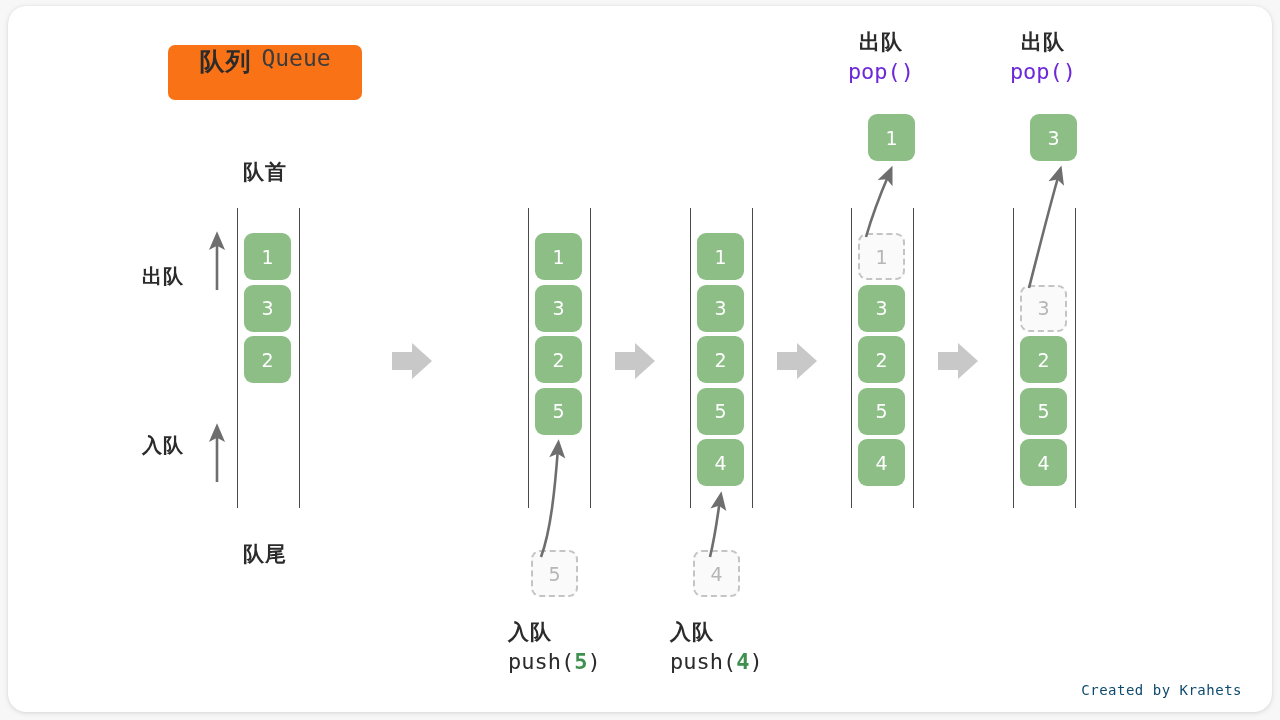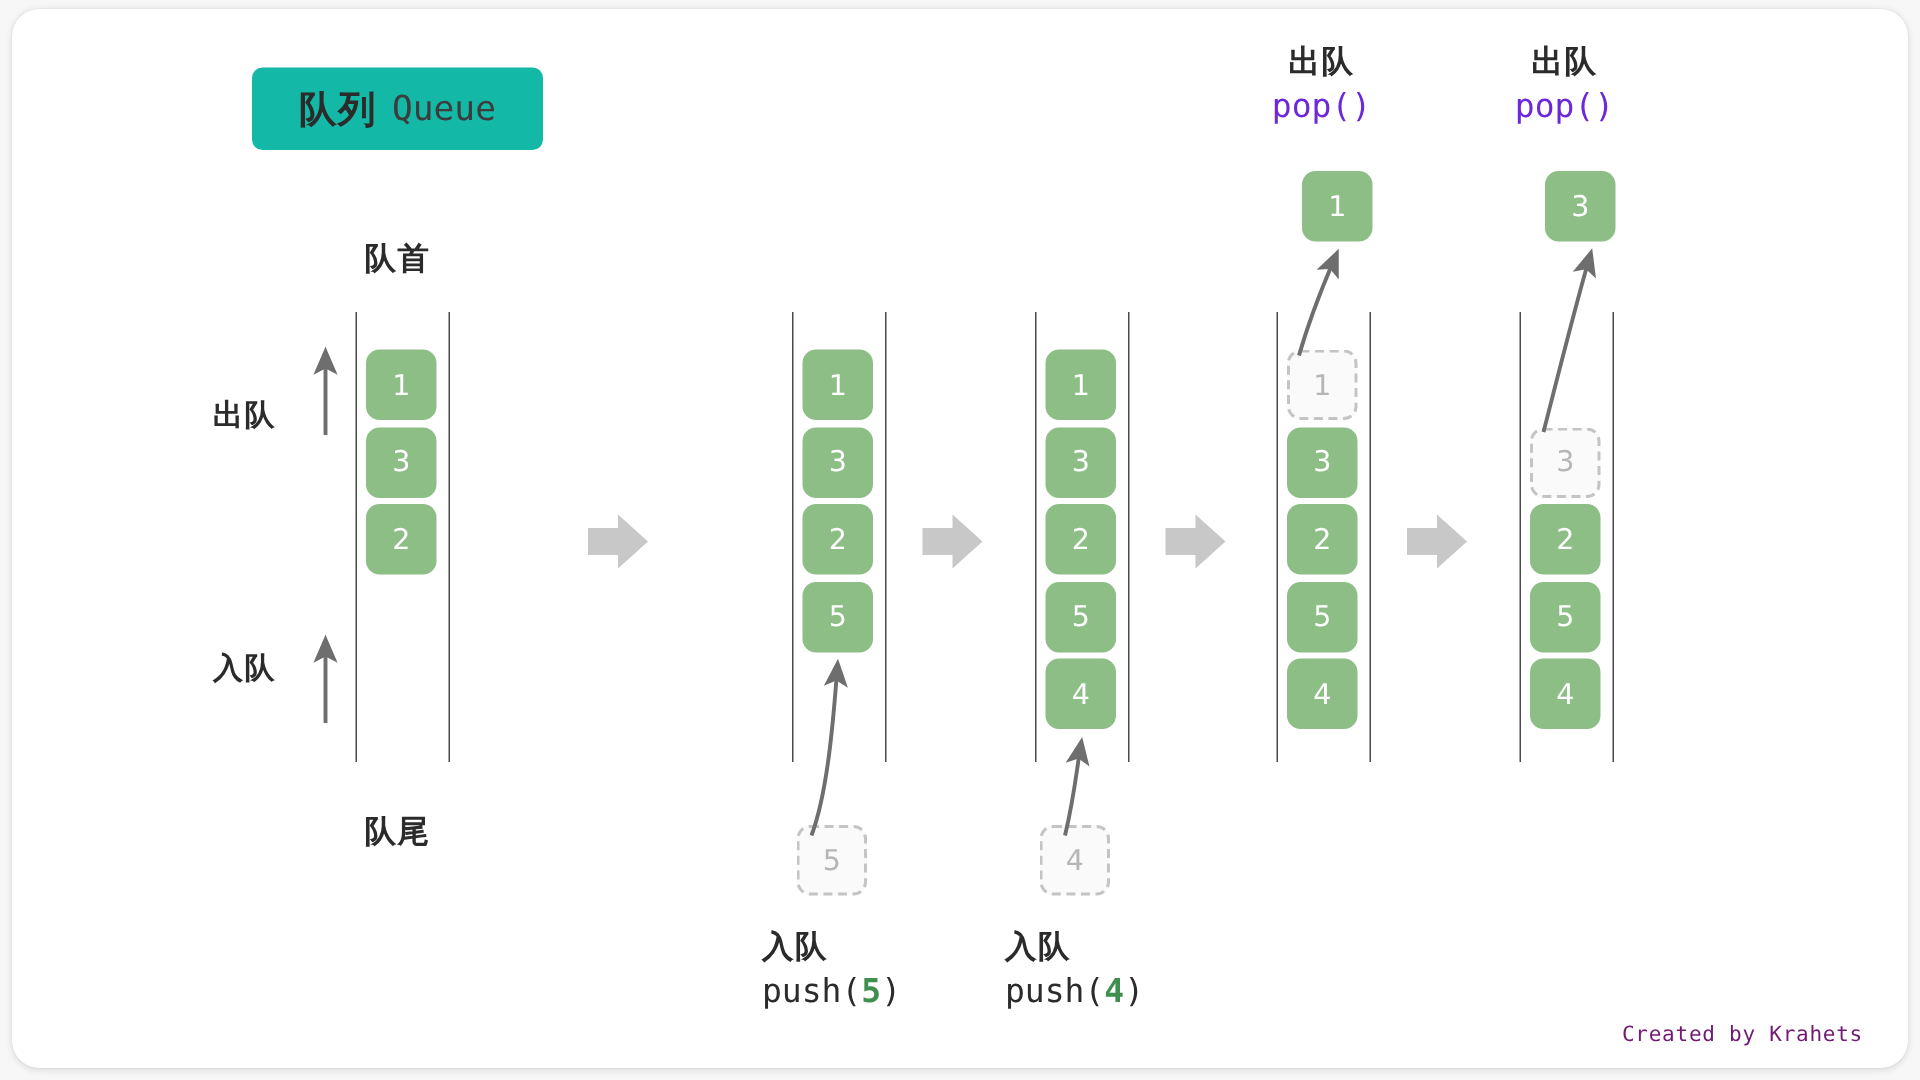--- a/index.html
+++ b/index.html
@@ -32,24 +32,24 @@
     box-shadow: 0 1px 5px rgba(0,0,0,0.13), 0 0 1px rgba(0,0,0,0.10);
   }
 
   
   .title-badge {
     position: absolute;
     left: 168px;
     top: 45px;
     width: 194px;
     height: 55px;
-    background: #14b8a6;
+    background: #f97316;
     border-radius: 7px;
     display: flex;
-    align-items: center;
+    align-items: flex-start;
     justify-content: center;
     gap: 10px;
   }
   .title-cn {
     font-size: 25px;
     font-weight: bold;
     color: #2b2b2b;
     letter-spacing: 1px;
   }
   .title-en {
@@ -166,21 +166,21 @@
     pointer-events: none;
   }
 
   
   .watermark {
     position: absolute;
     right: 38px;
     bottom: 22px;
     font-family: "DejaVu Sans Mono", "Liberation Mono", monospace;
     font-size: 14px;
-    color: #701a75;
+    color: #0c4a6e;
     letter-spacing: 0.5px;
   }
 </style>
 </head>
 <body>
 
 <div id="canvas">
   <div class="card"></div>
 
   <div class="title-badge">

